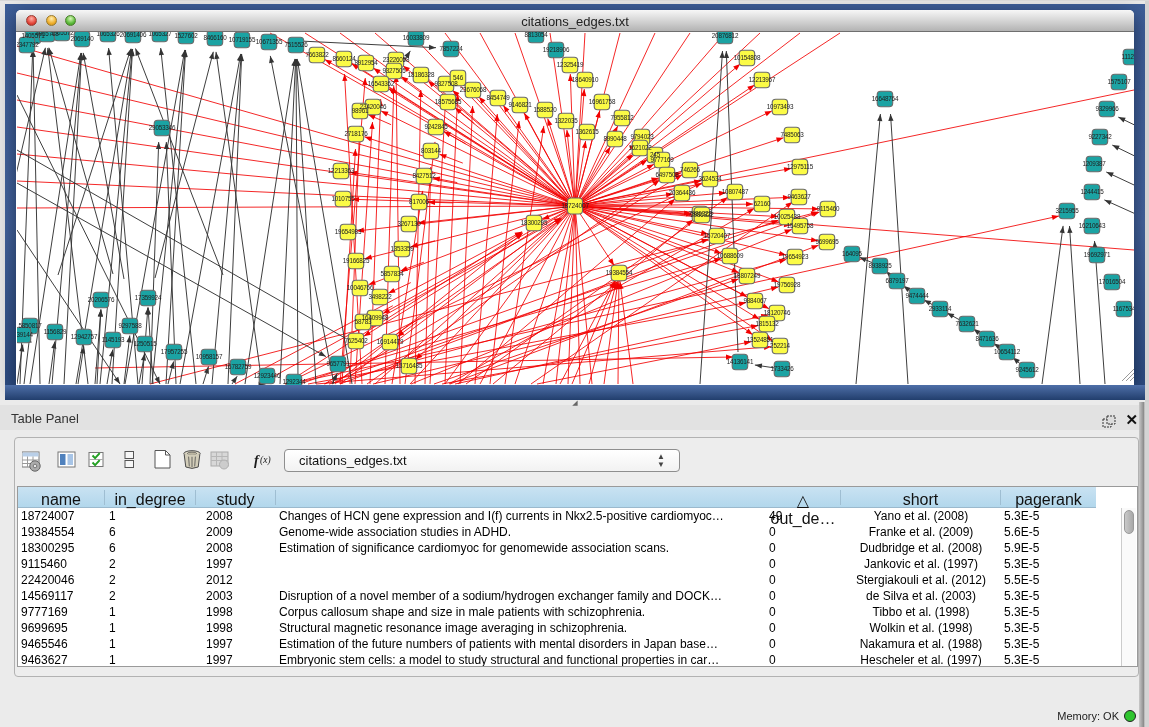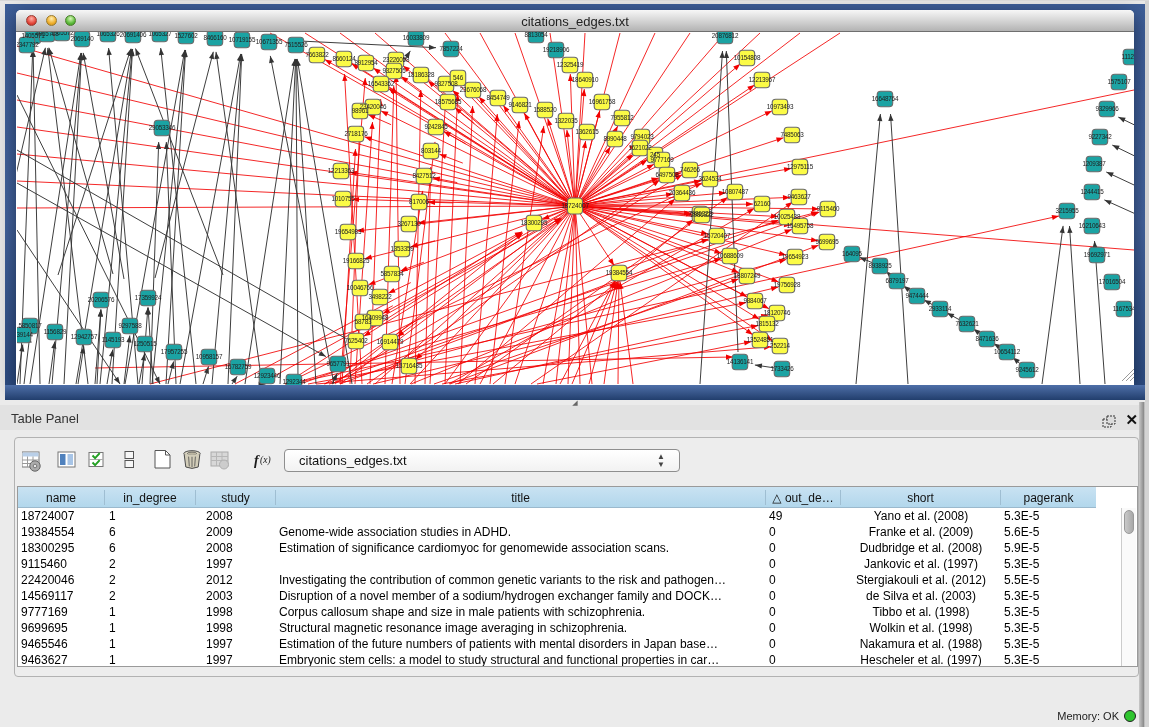--- a/index.html
+++ b/index.html
@@ -13,21 +13,21 @@
 #tlg{left:49px;background:radial-gradient(circle at 50% 30%,#d8f6b8,#5bbb3a 60%,#3f8f26);border:1px solid #4a7d2b}
 #panel{position:absolute;left:0;top:400px;width:1149px;height:327px;background:#ebebeb}
 #phead{position:absolute;left:0;top:5px;width:1149px;height:25px;background:#e2e2e2}
 #phead .t{position:absolute;left:11px;top:6px;font-size:13px;color:#333}
 #grip{position:absolute;left:570px;top:0;width:10px;height:6px;color:#666;font-size:7px;line-height:6px;text-align:center}
 #inset{position:absolute;left:14px;top:37px;width:1125px;height:240px;background:#ededed;border:1px solid #b2b2b2;border-radius:4px}
 #combo{position:absolute;left:269px;top:11px;width:396px;height:23px;background:linear-gradient(180deg,#fff,#f2f2f2);border:1px solid #8e8e8e;border-radius:4px;font-size:13px;color:#111;line-height:21px;padding-left:14px}
 #combo .ar{position:absolute;right:14px;top:3px;color:#444;font-size:8px;line-height:8px;text-align:center}
 #tbl{position:absolute;left:2px;top:48px;width:1121px;height:181px;background:#fff;border:1px solid #9a9a9a;overflow:hidden}
 #thead{position:absolute;left:0;top:0;height:21px;width:1078px;background:linear-gradient(180deg,#c9e2f2,#b2d7ec);border-bottom:1px solid #9bb9cd}
-#thead span{position:absolute;top:3px;font-size:12px;color:#111;text-align:center;border-right:1px solid #9fbed2;height:15px;padding-top:1px}
+#thead span{position:absolute;top:3px;font-size:16px;color:#111;text-align:center;border-right:1px solid #9fbed2;height:15px;padding-top:1px}
 .row{position:absolute;left:0;height:16px;width:1078px;font-size:12px;color:#000}
 .row span{position:absolute;top:1px;white-space:nowrap}
 .row .ctr{text-align:center}
 #sb{position:absolute;right:1px;top:21px;width:15px;height:158px;background:#fafafa;border-left:1px solid #ccc}
 #sbthumb{position:absolute;left:2px;top:2px;width:10px;height:24px;border-radius:5px;background:linear-gradient(90deg,#c9c9c9,#a8a8a8);border:1px solid #999}
 #tabs{position:absolute;left:431px;top:274px;height:20px;border:1px solid #9e9e9e;border-radius:7px;background:#fff;overflow:hidden;font-size:13px;color:#333}
 #tabs div{float:left;height:20px;line-height:19px;text-align:center}
 #tab1{width:91px;background:linear-gradient(180deg,#a2a2a2,#868686);color:#f5f5f5}
 #tab2{width:90px;border-left:1px solid #bbb;border-right:1px solid #bbb}
 #tab3{width:111px}
@@ -836,29 +836,29 @@
           <text x="0" y="14.5" font-size="14" font-style="italic" font-weight="bold" font-family="Liberation Serif,serif" fill="#1a1a1a">f</text>
           <text x="6" y="13" font-size="9.5" font-style="italic" font-family="Liberation Serif,serif" fill="#1a1a1a">(x)</text>
         </g>
 </svg>
   <div id="combo">citations_edges.txt<span class="ar">▲<br>▼</span></div>
   <div id="tbl">
    <div id="thead">
      <span style="left:0;width:87px">name</span>
           <span style="left:87px;width:91px">in_degree</span>
      <span style="left:178px;width:80px">study</span>
-          <span style="left:258px;width:490px">title</span>
      <span style="left:748px;width:75px">△ out_de…</span>
           <span style="left:823px;width:160px">short</span>
      <span style="left:983px;width:95px;border-right:none">pagerank</span>
    </div>
 <div class="row" style="top:21px">
           <span style="left:3px">18724007</span>
           <span style="left:91px">1</span>
           <span style="left:188px">2008</span>
+          <span style="left:261px">Changes of HCN gene expression and I(f) currents in Nkx2.5-positive cardiomyoc…</span>
           <span style="left:751px">49</span>
           <span class="ctr" style="left:823px;width:160px">Yano et al. (2008)</span>
           <span style="left:986px">5.3E-5</span>
         </div>
         <div class="row" style="top:37px">
           <span style="left:3px">19384554</span>
           <span style="left:91px">6</span>
           <span style="left:188px">2009</span>
           <span style="left:261px">Genome-wide association studies in ADHD.</span>
           <span style="left:751px">0</span>
@@ -879,21 +879,20 @@
           <span style="left:91px">2</span>
           <span style="left:188px">1997</span>
           <span style="left:751px">0</span>
           <span class="ctr" style="left:823px;width:160px">Jankovic et al. (1997)</span>
           <span style="left:986px">5.3E-5</span>
         </div>
         <div class="row" style="top:85px">
           <span style="left:3px">22420046</span>
           <span style="left:91px">2</span>
           <span style="left:188px">2012</span>
-          <span style="left:261px">Investigating the contribution of common genetic variants to the risk and pathogen…</span>
           <span style="left:751px">0</span>
           <span class="ctr" style="left:823px;width:160px">Stergiakouli et al. (2012)</span>
           <span style="left:986px">5.5E-5</span>
         </div>
         <div class="row" style="top:101px">
           <span style="left:3px">14569117</span>
           <span style="left:91px">2</span>
           <span style="left:188px">2003</span>
           <span style="left:261px">Disruption of a novel member of a sodium/hydrogen exchanger family and DOCK…</span>
           <span style="left:751px">0</span>

